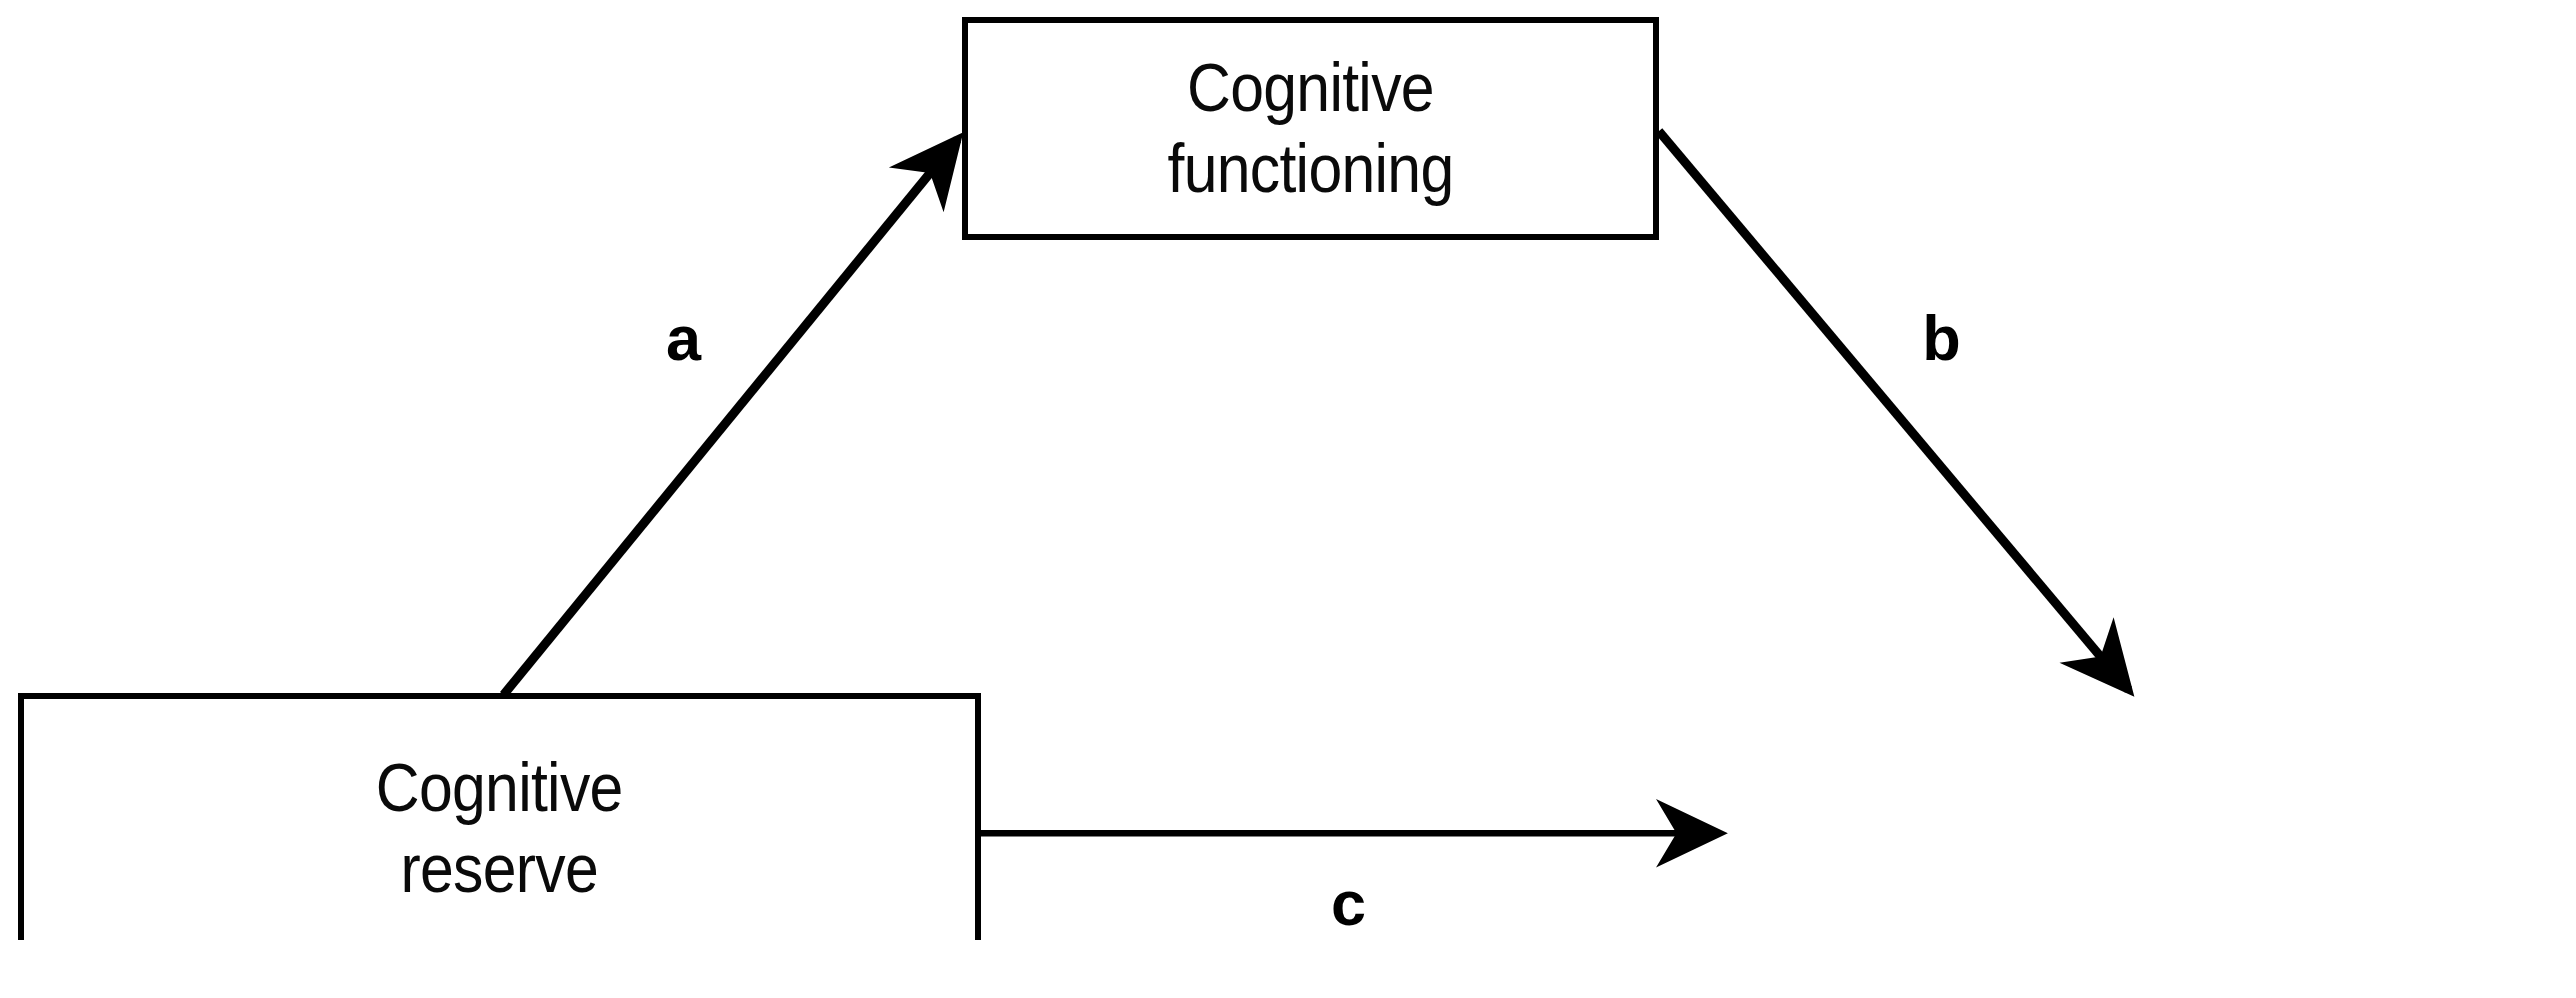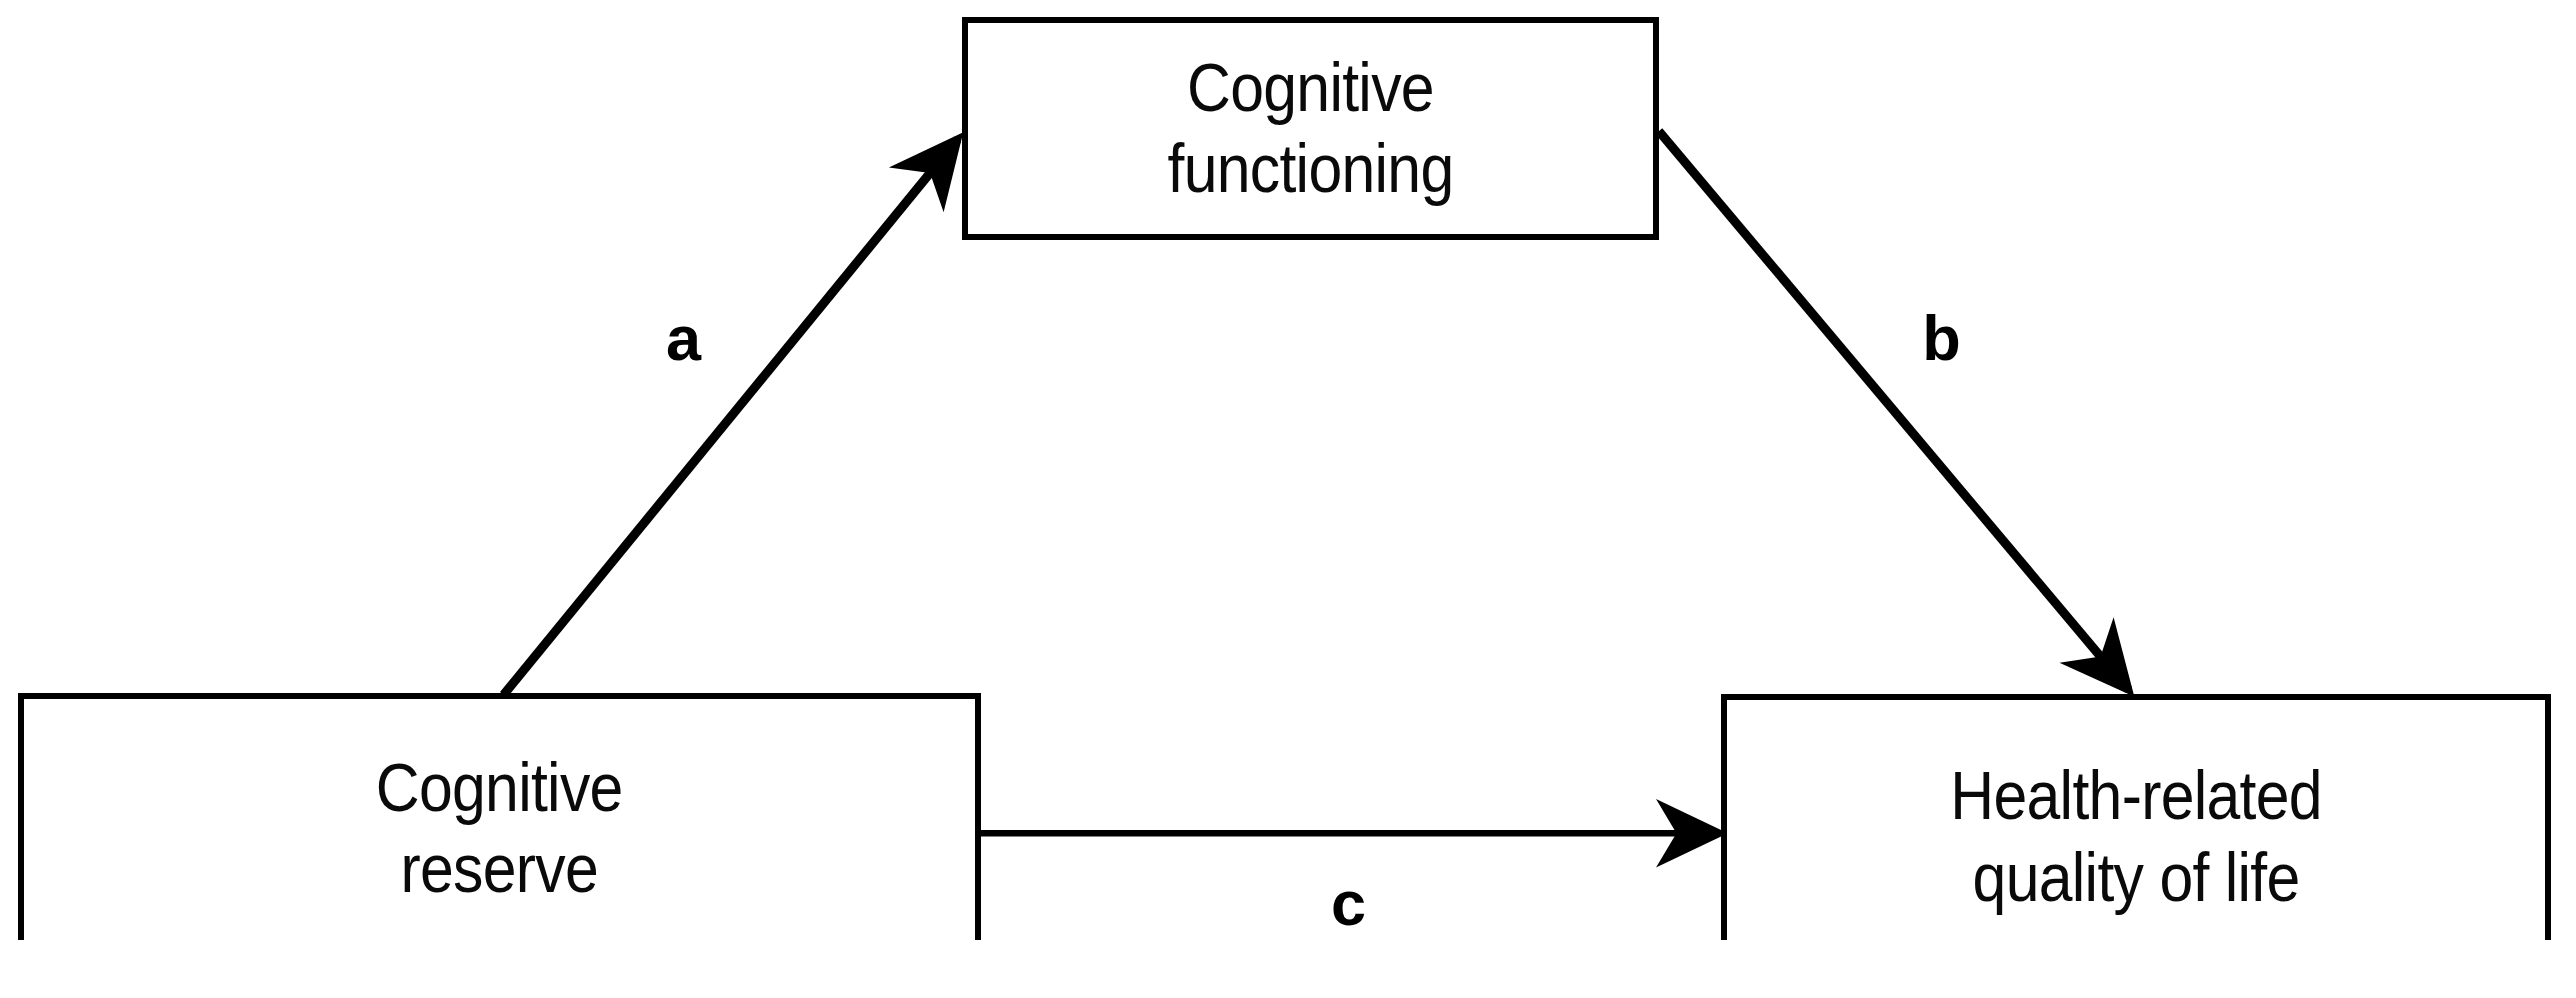--- a/index.html
+++ b/index.html
@@ -118,24 +118,20 @@
   <div id="node-cognitive-functioning" class="node-box">
     <span class="node-label">Cognitive
 functioning</span>
   </div>
 
   <div id="node-cognitive-reserve" class="node-box">
     <span class="node-label">Cognitive
 reserve</span>
   </div>
 
-  <div id="node-hrqol" class="node-box">
-    <span class="node-label">Health-related
-quality of life</span>
-  </div>
 
   <div id="path-label-a" class="path-label">a</div>
 
   <div id="path-label-b" class="path-label">b</div>
 
   <div id="path-label-c" class="path-label">c</div>
 
 </div>
 
 

